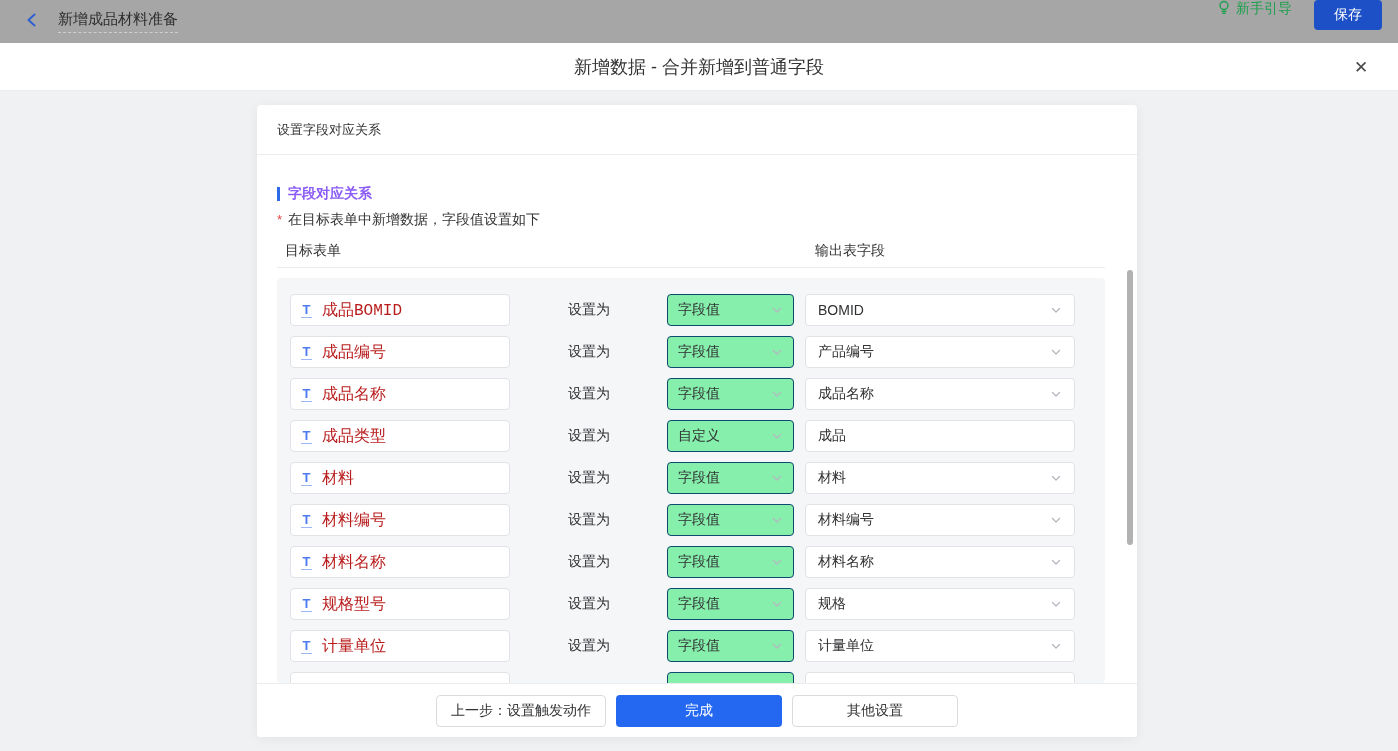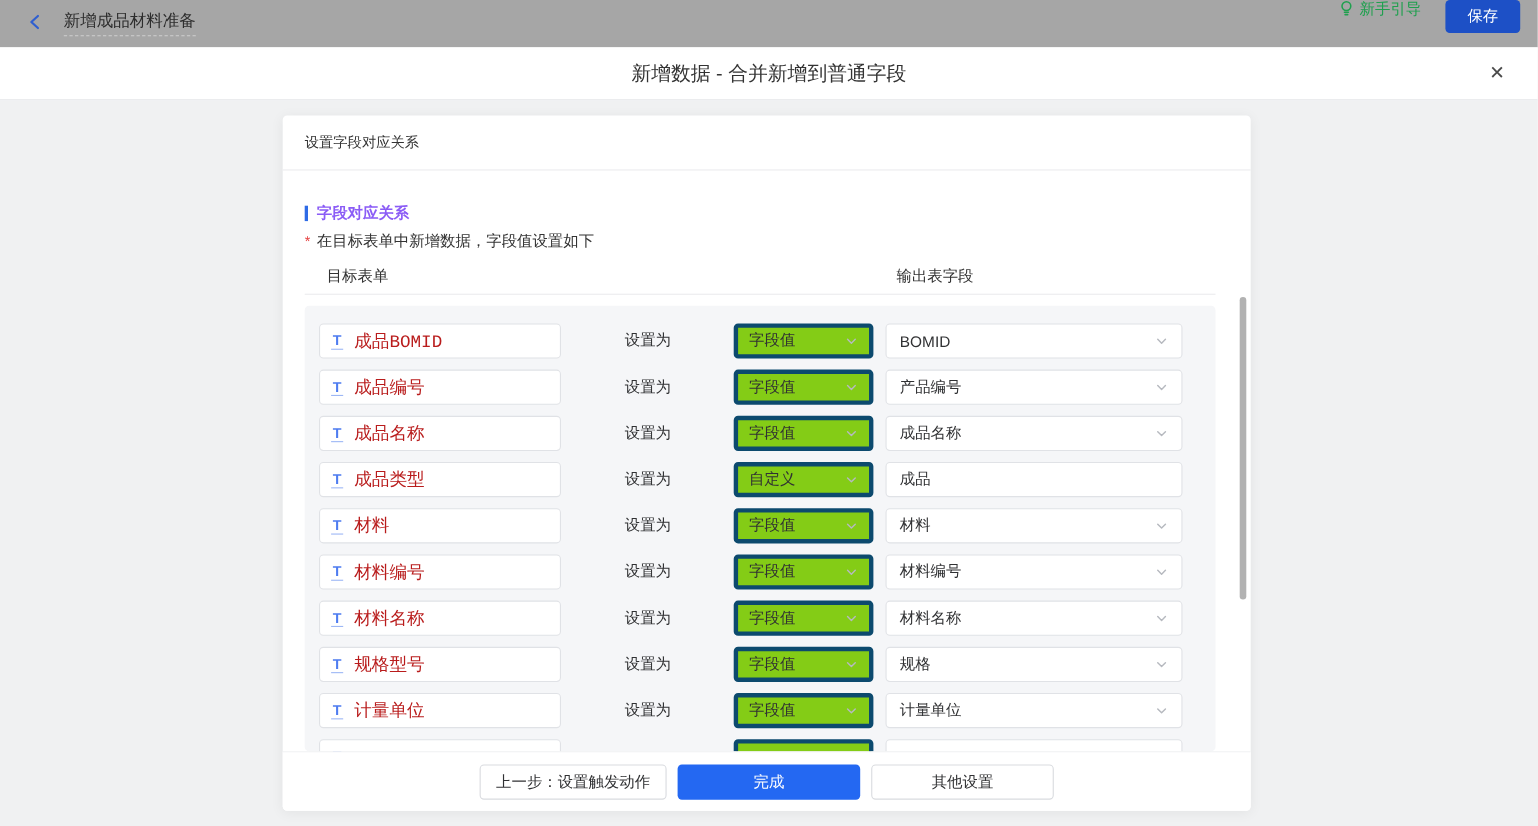--- a/index.html
+++ b/index.html
@@ -53,21 +53,21 @@
     position:absolute; left:0; top:0; width:100%; height:50px;
     border-bottom:1px solid #ebecee; display:flex; align-items:center;
     padding:0 20px; font-size:13px; color:#333;
   }
   .section-row { position:absolute; left:20px; top:80px; display:flex; align-items:center; }
   .section-bar { width:3px; height:14px; background:#2e6be6; margin-right:8px; }
   .section-title { font-size:14px; font-weight:bold; color:#8b5cf6; }
   .required-row { position:absolute; left:20px; top:106px; display:flex; align-items:flex-start; font-size:14px; color:#333; }
   .req-mark { color:#e64545; font-size:13px; margin-right:6px; margin-top:1px; }
   .col-heads { position:absolute; left:28px; top:137px; width:824px; font-size:14px; color:#333; }
-  .col-left-head { position:absolute; left:12px; top:0;font-family:Liberation Serif, serif; }
+  .col-left-head { position:absolute; left:0; top:0;font-family:Liberation Serif, serif; }
   .col-right-head { position:absolute; left:530px; top:0; }
   .head-divider { position:absolute; left:20px; top:162px; width:828px; height:0; border-top:1px solid #ebecee; }
 
   
   .rows-panel {
     position:absolute; left:20px; top:173px; width:828px; height:405px;
     background:#f5f6f8; border-radius:4px; overflow:hidden;
     padding:16px 0 0 13px;
   }
   .field-row { display:flex; align-items:center; height:32px; margin-bottom:10px; }
@@ -75,21 +75,21 @@
     width:220px; height:32px; background:#fff; border:1px solid #e0e2e6;
     border-radius:4px; display:flex; align-items:center; padding:0 10px; gap:10px;
   }
   .t-icon {
     color:#4e7cf0; font-size:13px; font-weight:bold; line-height:1;
     border-bottom:1.5px solid #9db7f5; padding-bottom:1px; width:11px; text-align:center;
   }
   .target-label { font-size:16px; color:#b91c1c; white-space:nowrap;font-family:Liberation Mono, monospace; }
   .action-label { width:42px; margin-left:58px; font-size:14px; color:#303133; white-space:nowrap; }
   .mode-select {
-    margin-left:57px; width:127px; height:32px; background:#84cc16; border:4px solid #0c4a6e;
+    margin-left:57px; width:127px; height:32px; background:#86efac; border:1px solid #0c4a6e;
     border-radius:4px; display:flex; align-items:center; justify-content:space-between;
     padding:2px 10px; cursor:pointer;
   }
   .out-select {
     margin-left:11px; width:270px; height:32px; background:#fff; border:1px solid #e0e2e6;
     border-radius:4px; display:flex; align-items:center; justify-content:space-between;
     padding:0 12px; cursor:pointer;
   }
   .sel-label { font-size:14px; color:#303133; white-space:nowrap; }
   .chev { flex:0 0 auto; display:flex; }

